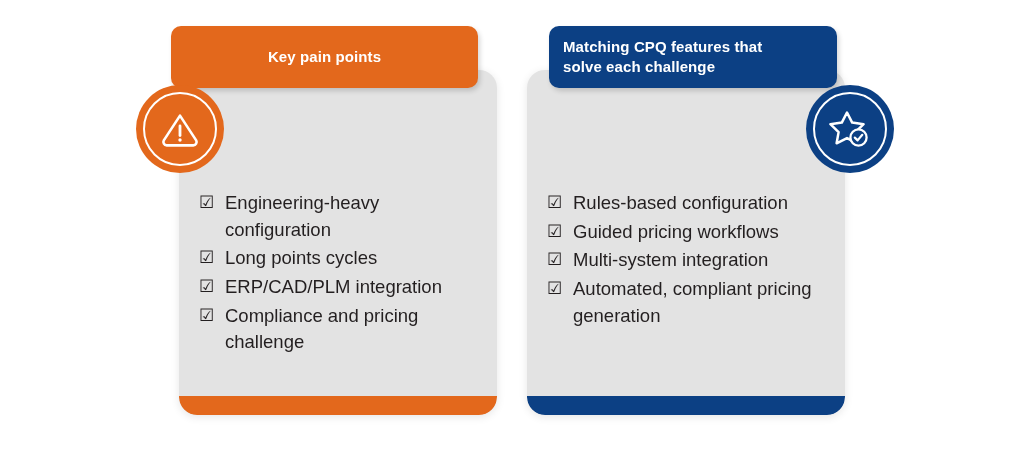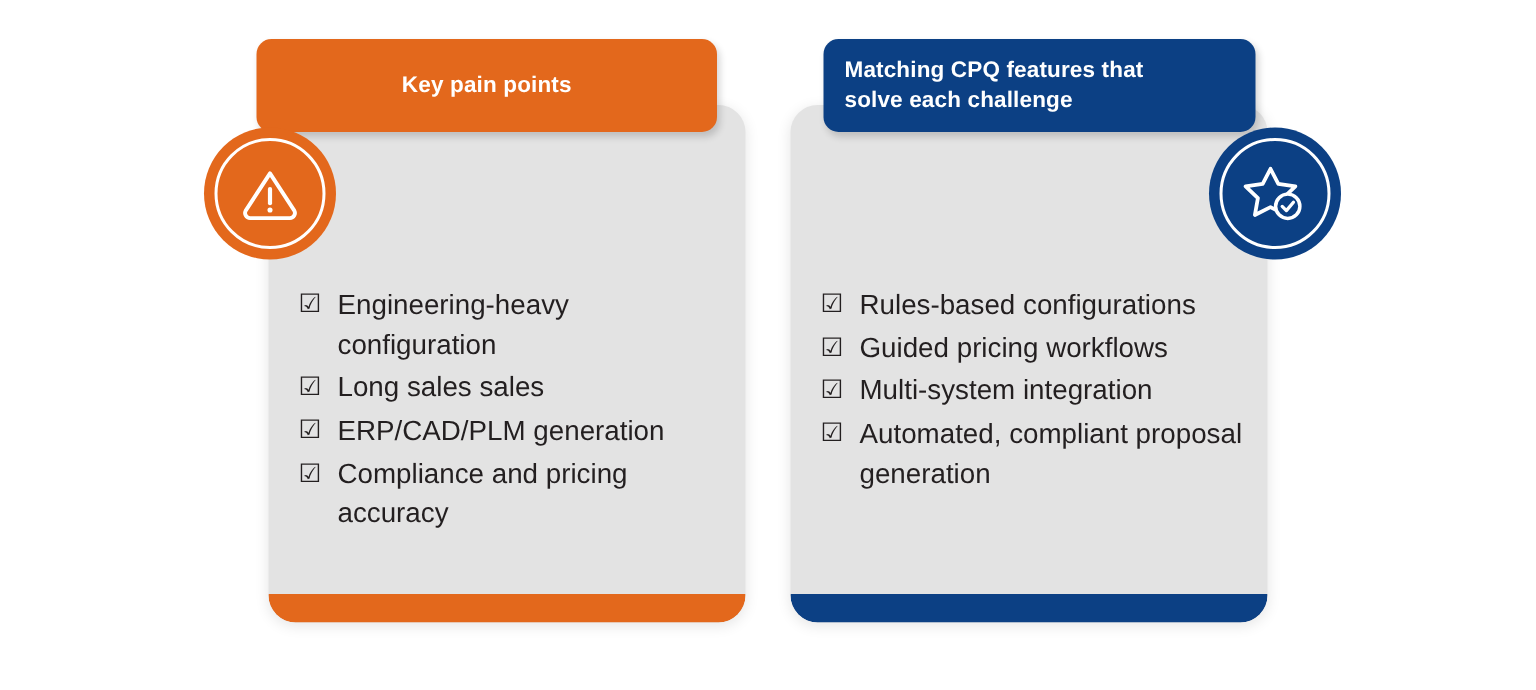--- a/index.html
+++ b/index.html
@@ -146,58 +146,58 @@
   <div class="card left">
     <div class="list">
 
       <div class="list-item">
         <span class="check-glyph">☑</span>
         <span class="item-text">Engineering-heavy configuration</span>
       </div>
 
       <div class="list-item">
         <span class="check-glyph">☑</span>
-        <span class="item-text">Long sales sales</span>
-      </div>
-
-      <div class="list-item">
-        <span class="check-glyph">☑</span>
-        <span class="item-text">ERP/CAD/PLM generation</span>
-      </div>
-
-      <div class="list-item">
-        <span class="check-glyph">☑</span>
-        <span class="item-text">Compliance and pricing accuracy</span>
+        <span class="item-text">Long points cycles</span>
+      </div>
+
+      <div class="list-item">
+        <span class="check-glyph">☑</span>
+        <span class="item-text">ERP/CAD/PLM integration</span>
+      </div>
+
+      <div class="list-item">
+        <span class="check-glyph">☑</span>
+        <span class="item-text">Compliance and pricing challenge</span>
       </div>
 
     </div>
     <div class="footer-bar orange"></div>
   </div>
 
   <div class="card right">
     <div class="list">
 
       <div class="list-item">
         <span class="check-glyph">☑</span>
-        <span class="item-text">Rules-based configurations</span>
+        <span class="item-text">Rules-based configuration</span>
       </div>
 
       <div class="list-item">
         <span class="check-glyph">☑</span>
         <span class="item-text">Guided pricing workflows</span>
       </div>
 
       <div class="list-item">
         <span class="check-glyph">☑</span>
         <span class="item-text">Multi-system integration</span>
       </div>
 
       <div class="list-item">
         <span class="check-glyph">☑</span>
-        <span class="item-text">Automated, compliant proposal generation</span>
+        <span class="item-text">Automated, compliant pricing generation</span>
       </div>
 
     </div>
     <div class="footer-bar blue"></div>
   </div>
 
   <div class="header-bar orange">
     <div class="header-title">Key pain points</div>
   </div>
 

